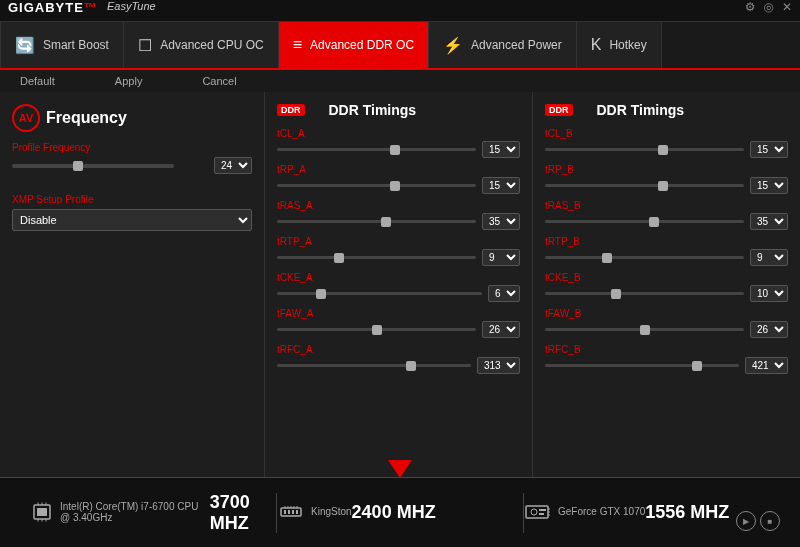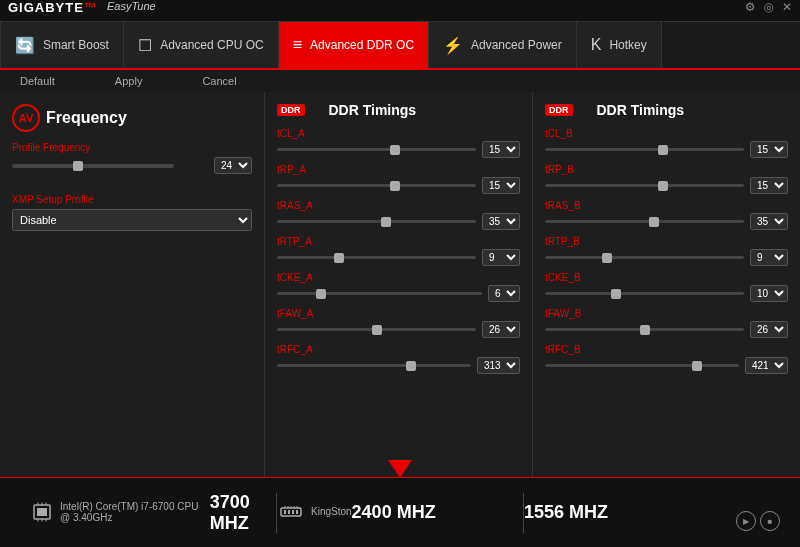--- a/index.html
+++ b/index.html
@@ -536,20 +536,34 @@
         </svg>
       </div>
       <span class="footer-desc">KingSton</span>
     </div>
     <span class="footer-value">2400 MHZ</span>
   </div>
 
   <div class="footer-divider"></div>
 
   <div class="footer-item">
+    <div class="footer-top">
+      <div class="footer-icon">
+        <svg width="26" height="20" viewBox="0 0 26 20" fill="none">
+          <rect x="1" y="4" width="22" height="12" rx="1" stroke="#aaa" stroke-width="1.5" fill="none"></rect>
+          <circle cx="9" cy="10" r="3" stroke="#aaa" stroke-width="1"></circle>
+          <rect x="14" y="7" width="7" height="2" rx="0.3" fill="#aaa"></rect>
+          <rect x="14" y="11" width="5" height="2" rx="0.3" fill="#aaa"></rect>
+          <line x1="23" y1="7" x2="25" y2="7" stroke="#aaa" stroke-width="1"></line>
+          <line x1="23" y1="10" x2="25" y2="10" stroke="#aaa" stroke-width="1"></line>
+          <line x1="23" y1="13" x2="25" y2="13" stroke="#aaa" stroke-width="1"></line>
+        </svg>
+      </div>
+      <span class="footer-desc">GeForce GTX 1070</span>
+    </div>
     <span class="footer-value">1556 MHZ</span>
   </div>
 
   <div class="play-btns">
     <div class="play-btn">▶</div>
     <div class="play-btn">■</div>
   </div>
 </div>
 
 </body></html>

